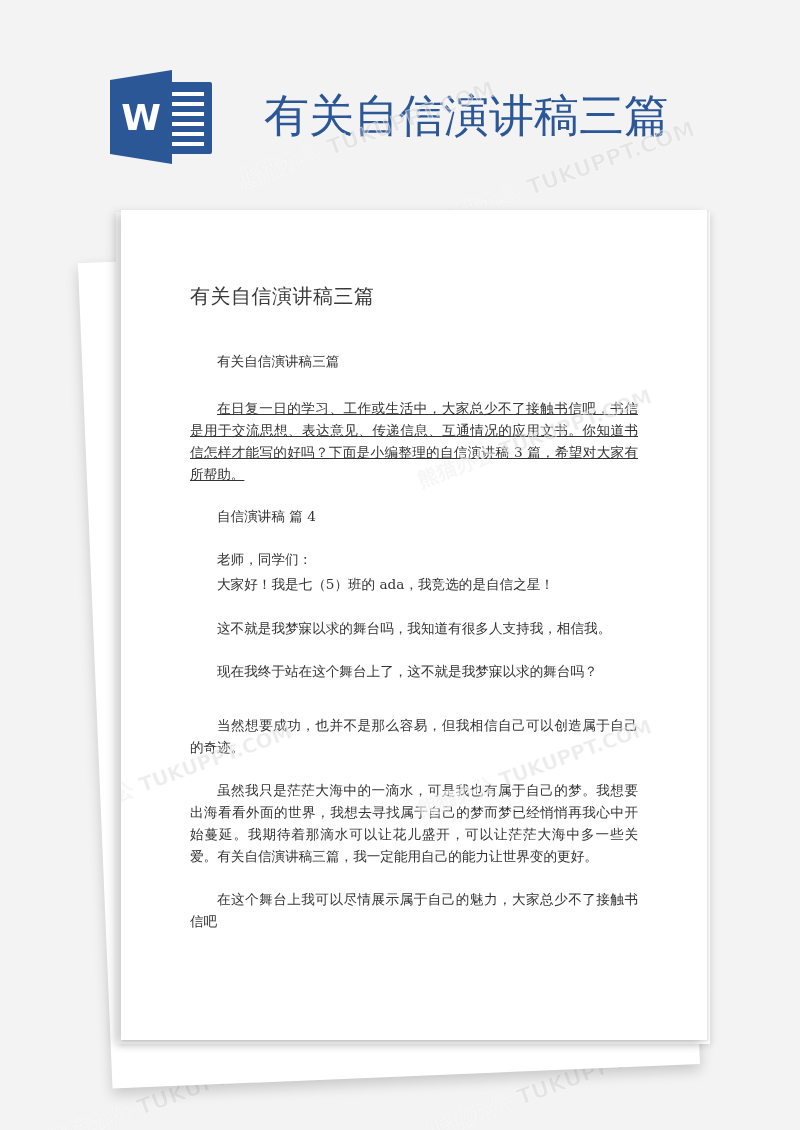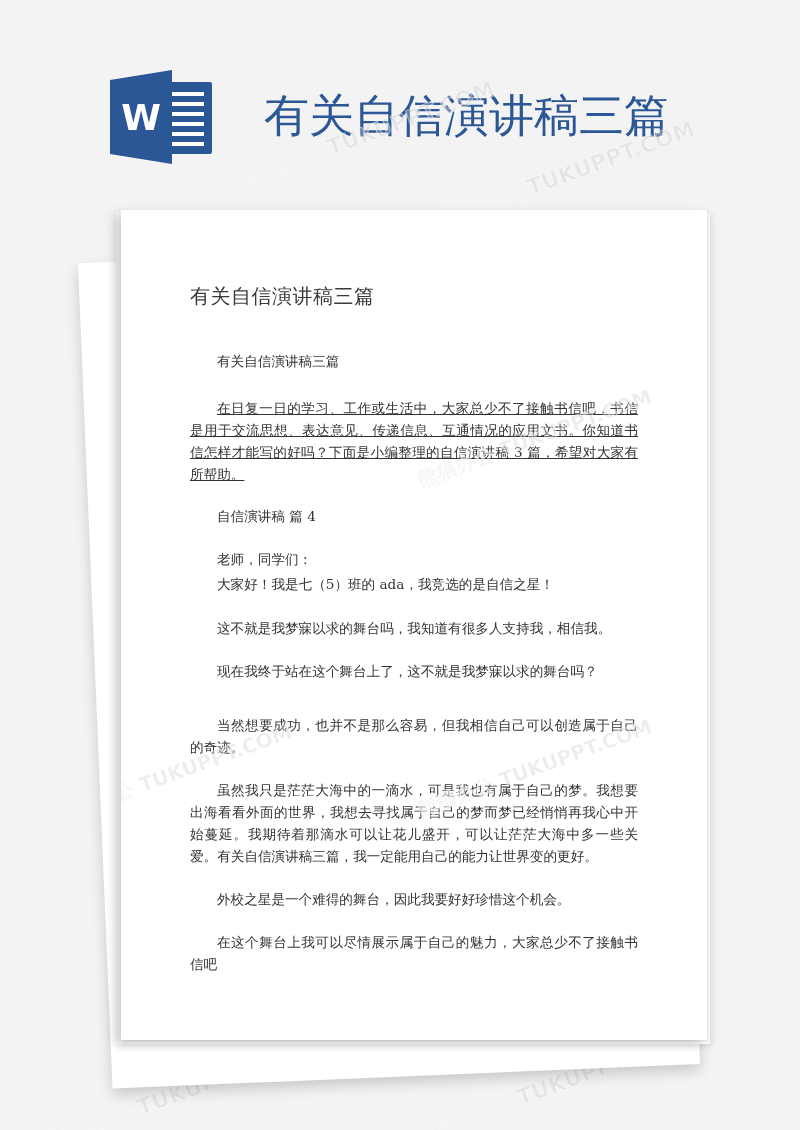--- a/index.html
+++ b/index.html
@@ -84,19 +84,18 @@
   <div class="body-text">
     <p style="margin-bottom:25px;">有关自信演讲稿三篇</p>
     <p style="margin-bottom:20px;text-decoration:underline;">在日复一日的学习、工作或生活中，大家总少不了接触书信吧，书信是用于交流思想、表达意见、传递信息、互通情况的应用文书。你知道书信怎样才能写的好吗？下面是小编整理的自信演讲稿 3 篇，希望对大家有所帮助。</p>
     <p style="margin-bottom:21px;">自信演讲稿 篇 4</p>
     <p style="margin-bottom:3px;">老师，同学们：</p>
     <p style="margin-bottom:22px;">大家好！我是七（5）班的 ada，我竞选的是自信之星！</p>
     <p style="margin-bottom:21px;">这不就是我梦寐以求的舞台吗，我知道有很多人支持我，相信我。</p>
     <p style="margin-bottom:32px;">现在我终于站在这个舞台上了，这不就是我梦寐以求的舞台吗？</p>
     <p style="margin-bottom:21px;">当然想要成功，也并不是那么容易，但我相信自己可以创造属于自己的奇迹。</p>
     <p style="margin-bottom:21px;">虽然我只是茫茫大海中的一滴水，可是我也有属于自己的梦。我想要出海看看外面的世界，我想去寻找属于自己的梦而梦已经悄悄再我心中开始蔓延。我期待着那滴水可以让花儿盛开，可以让茫茫大海中多一些关爱。有关自信演讲稿三篇，我一定能用自己的能力让世界变的更好。</p>
-    <p style="margin-bottom:21px;">外校之星是一个难得的舞台，因此我要好好珍惜这个机会。</p>
     <p>在这个舞台上我可以尽情展示属于自己的魅力，大家总少不了接触书信吧</p>
   </div>
   <div class="watermark" style="left:290px;top:215px;font-size:20px;">熊猫办公 TUKUPPT.COM</div>
   <div class="watermark" style="left:-70px;top:550px;font-size:20px;">熊猫办公 TUKUPPT.COM</div>
   <div class="watermark" style="left:290px;top:545px;font-size:20px;">熊猫办公 TUKUPPT.COM</div>
 </div>
 
 </body></html>

